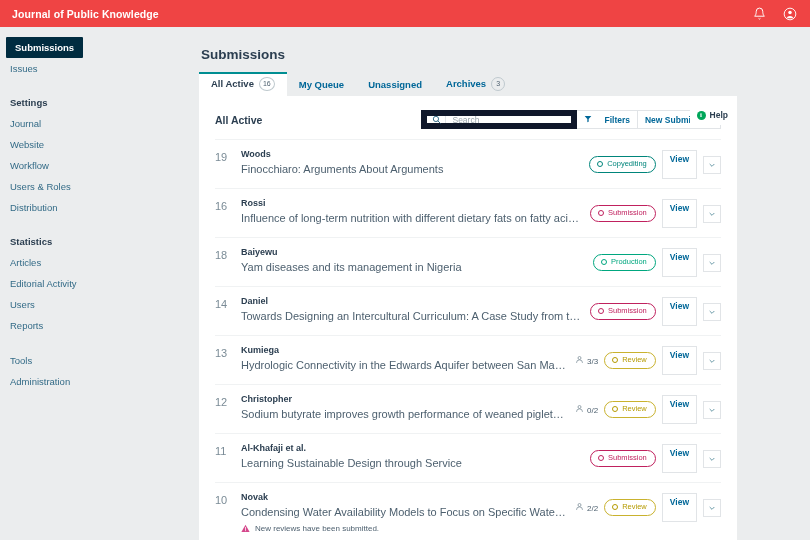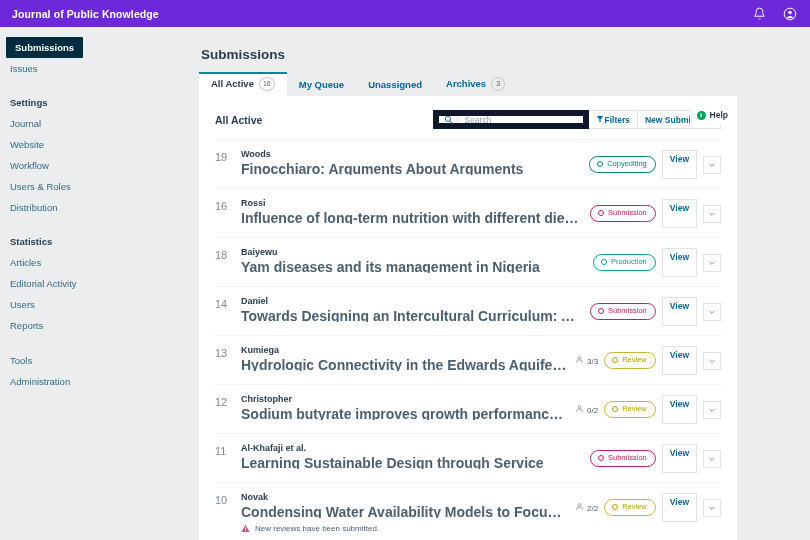--- a/index.html
+++ b/index.html
@@ -6,21 +6,21 @@
   html, body {
     width: 810px; height: 540px;
     font-family: "Liberation Sans", sans-serif;
     background: #ebedee;
     overflow: hidden;
   }
 
   
   .topbar {
     height: 27px;
-    background: #6d28d9;
+    background: #ef4444;
     display: flex;
     align-items: center;
     padding: 0 12px;
     position: relative;
   }
   .topbar-title {
     color: #ffffff;
     font-size: 10.5px;
     font-weight: bold;
     letter-spacing: .1px;
@@ -201,21 +201,21 @@
     color: #2b3e50;
     padding: 0 6px;
     font-family: "Liberation Sans", sans-serif;
     background: #fff;
   }
   .search-input::placeholder { color: #9aa5ac; }
 
   .tool-btn {
     display: flex;
     align-items: center;
-    gap: 0;
+    gap: 12px;
     font-size: 8.5px;
     font-weight: bold;
     color: #006798;
     padding: 0 7px;
     border: 1px solid #e1e4e7;
     border-left: none;
     cursor: pointer;
     background: #fff;
     white-space: nowrap;
   }
@@ -238,27 +238,26 @@
   }
   .row-body { flex: 1; min-width: 0; padding-right: 8px; }
   .row-author {
     font-size: 9px;
     font-weight: bold;
     color: #2b3e50;
     margin-bottom: 3px;
     line-height: 11px;
   }
   .row-title {
-    font-size: 14px;
+    font-size: 11px;
     color: #4c5f6e;
     line-height: 12px;
     white-space: nowrap;
     overflow: hidden;
     text-overflow: ellipsis;
-    font-weight: bold;
   }
   .row-notice {
     display: flex;
     align-items: center;
     gap: 5px;
     margin-top: 6px;
     font-size: 8px;
     color: #4c5f6e;
   }
   .notice-icon { color: #d5488c; display: flex; line-height: 1; }

